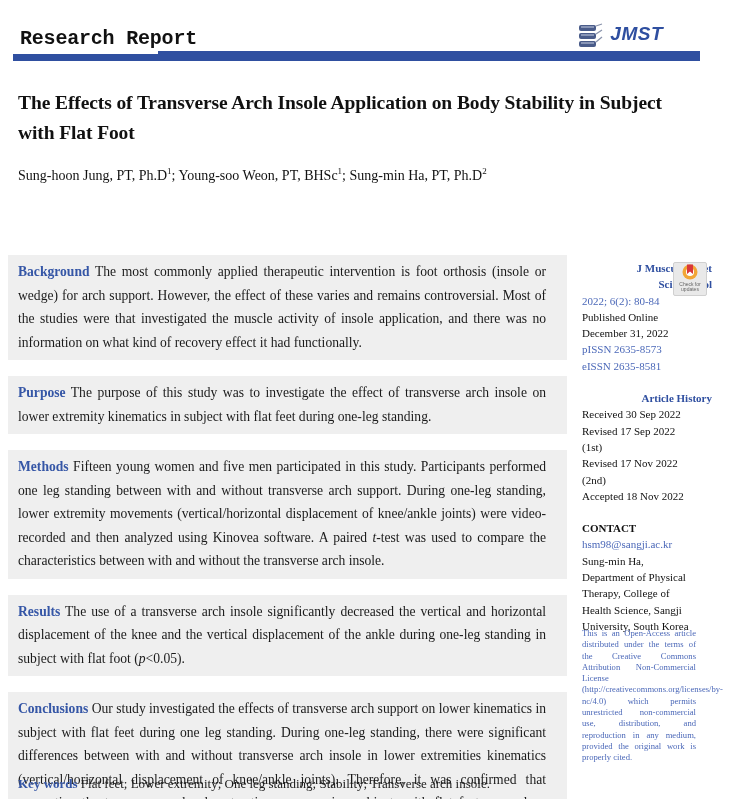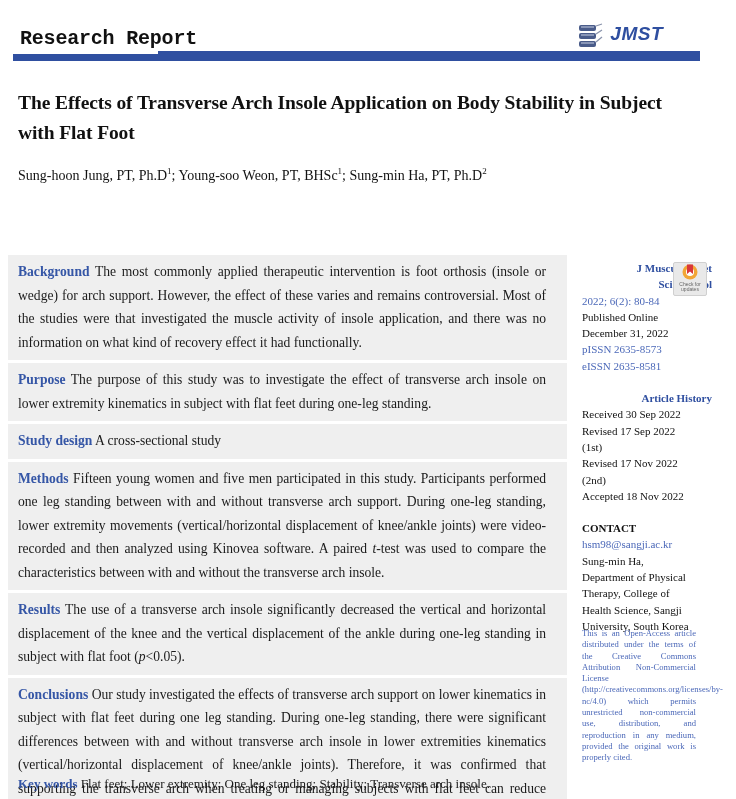--- a/index.html
+++ b/index.html
@@ -37,21 +37,21 @@
     }
     .authors {
       position: absolute; left: 18px; top: 166px; font-size: 14px; color: #111;
     }
     .authors sup { font-size: 9px; }
     .affils { position: absolute; left: 18px; top: 206px; font-size: 11px; line-height: 16px; color: #111; }
     .affils sup { font-size: 8px; }
 
     .abstract { position: absolute; left: 8px; top: 255px; width: 559px; }
     .abox {
-      background: #efefef; padding: 5px 21px 6px 10px; margin-bottom: 3px;
+      background: #efefef; padding: 5px 21px 6px 10px; margin-bottom: 16px;
       font-size: 13.6px; line-height: 23.5px; text-align: justify; color: #1a1a1a;
     }
     .lbl { color: #3556a6; font-weight: bold; }
     .keywords {
       position: absolute; left: 18px; top: 776px; font-size: 13px; color: #1a1a1a;
     }
 
     .side { position: absolute; left: 582px; top: 260px; width: 130px; font-size: 11px; line-height: 16.3px; color: #111; }
     .side .blue { color: #4b68b8; }
     .side .bold { font-weight: bold; }
@@ -92,21 +92,20 @@
 <div class="authors">
   <span><span>Sung-hoon Jung, PT, Ph.D</span><sup>1</sup></span><span>; </span><span><span>Young-soo Weon, PT, BHSc</span><sup>1</sup></span><span>; </span><span><span>Sung-min Ha, PT, Ph.D</span><sup>2</sup></span>
 </div>
 
 <div class="affils">
 </div>
 
 <div class="abstract">
   <div class="abox"><span class="lbl">Background</span><span> The most commonly applied therapeutic intervention is foot orthosis (insole or wedge) for arch support. However, the effect of these varies and remains controversial. Most of the studies were that investigated the muscle activity of insole application, and there was no information on what kind of recovery effect it had functionally.</span></div>
   <div class="abox"><span class="lbl">Purpose</span><span> The purpose of this study was to investigate the effect of transverse arch insole on lower extremity kinematics in subject with flat feet during one-leg standing.</span></div>
-  <div class="abox"><span class="lbl">Study design</span><span> A cross-sectional study</span></div>
   <div class="abox"><span class="lbl">Methods</span><span> Fifteen young women and five men participated in this study. Participants performed one leg standing between with and without transverse arch support. During one-leg standing, lower extremity movements (vertical/horizontal displacement of knee/ankle joints) were video-recorded and then analyzed using Kinovea software. A paired </span><i>t</i><span>-test was used to compare the characteristics between with and without the transverse arch insole.</span></div>
   <div class="abox"><span class="lbl">Results</span><span> The use of a transverse arch insole significantly decreased the vertical and horizontal displacement of the knee and the vertical displacement of the ankle during one-leg standing in subject with flat foot (</span><i>p</i><span>&lt;0.05).</span></div>
   <div class="abox"><span class="lbl">Conclusions</span><span> Our study investigated the effects of transverse arch support on lower kinematics in subject with flat feet during one leg standing. During one-leg standing, there were significant differences between with and without transverse arch insole in lower extremities kinematics (vertical/horizontal displacement of knee/ankle joints). Therefore, it was confirmed that supporting the transverse arch when treating or managing subjects with flat feet can reduce unnecessary lower extremity movements and increase the stability of the body extremities.</span></div>
 </div>
 
 <div class="keywords"><span class="lbl">Key words</span><span> Flat feet; Lower extremity; One leg standing; Stability; Transverse arch insole.</span></div>
 
 <div class="side">
   <div class="navy">J Musculoskelet</div>
   <div class="navy">Sci Technol</div>

